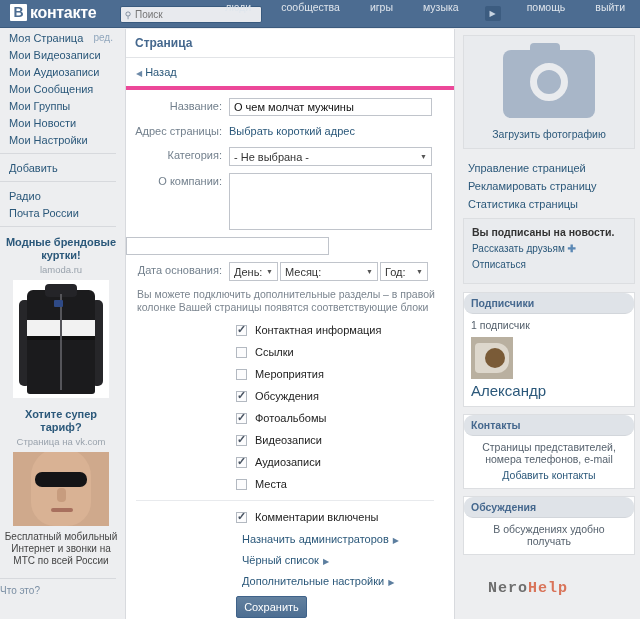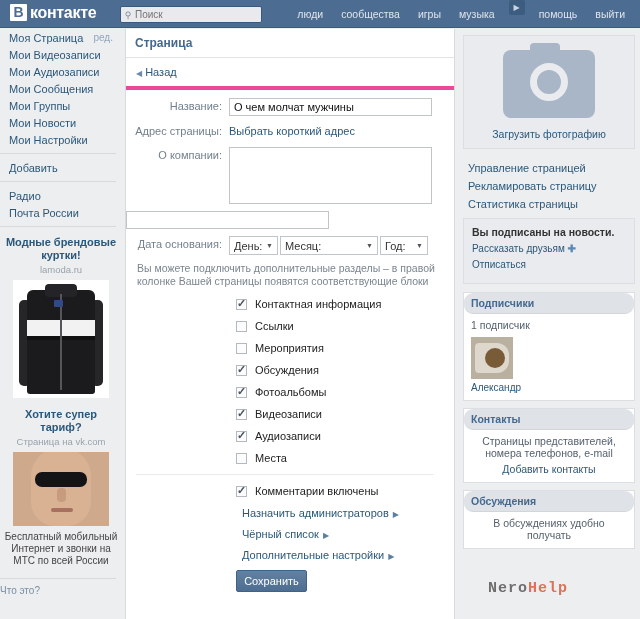--- a/index.html
+++ b/index.html
@@ -47,21 +47,21 @@
     width: 14px; text-align: center; color: #7a8899; font-size: 9px;
   }
   #search-input-el {
     border: 0; background: transparent; outline: none;
     font-family: "Liberation Sans", sans-serif;
     font-size: 10px; color: #8d97a4;
     width: 118px; height: 13px; padding: 0;
   }
   #topnav {
     position: absolute; right: 6px; top: 0; height: 21px;
-    display: flex; align-items: flex-start; gap: 0px;
+    display: flex; align-items: flex-end; gap: 12px;
   }
   .navitem {
     color: #dfe5ec; font-size: 10.5px;
     padding: 0 9px; line-height: 28px;
     white-space: nowrap;
   }
   .navarrow {
     width: 16px; height: 15px;
     background: #3c5c80;
     border-radius: 2px;
@@ -254,21 +254,21 @@
     border-radius: 9px;
   }
   .sec-body { padding: 5px 7px 7px; }
   .sec-sub { font-size: 10.5px; color: #55616d; }
   .avatar {
     width: 42px; height: 42px; margin: 6px 0 3px;
     background: #b9b0a0; position: relative; overflow: hidden;
   }
   .av-roll { position:absolute; left:4px; top:6px; width:34px; height:30px; background:#ddd7cc; border-radius:4px 12px 12px 4px;}
   .av-in { position:absolute; left:14px; top:11px; width:20px; height:20px; background:#7a5b37; border-radius:50%;}
-  .av-name { font-size: 10px; color: #2b587a; }
+  .av-name { font-size: 15px; color: #2b587a; }
 
   .contacts-txt {
     font-size: 10.5px; color: #55616d; text-align: center; line-height: 12px;
   }
   .contacts-add { font-size: 10.5px; color: #2b587a; text-align: center; margin-top: 4px; }
 
   #discuss-body { padding: 5px 7px 7px; position: relative; }
   .discuss-txt { font-size: 10.5px; color: #55616d; text-align: center; line-height: 12px; }
 
   #watermark {
@@ -367,20 +367,27 @@
     <div class="frow">
       <div class="flabel">Название:</div>
       <input class="finput" type="text" value="О чем молчат мужчины" style="">
     </div>
 
     <div class="frow">
       <div class="flabel">Адрес страницы:</div>
       <div class="flinkval">Выбрать короткий адрес</div>
     </div>
 
+    <div class="frow">
+      <div class="flabel">Категория:</div>
+      <div class="fselect">
+        <span class="cap">- Не выбрана -</span>
+        <span class="caret">▼</span>
+      </div>
+    </div>
 
     <div class="frow">
       <div class="flabel">О компании:</div>
       <textarea class="ftextarea" style=""></textarea>
     </div>
 
     <div class="frow">
       <input class="finput" type="text" value="" style="">
     </div>
 

